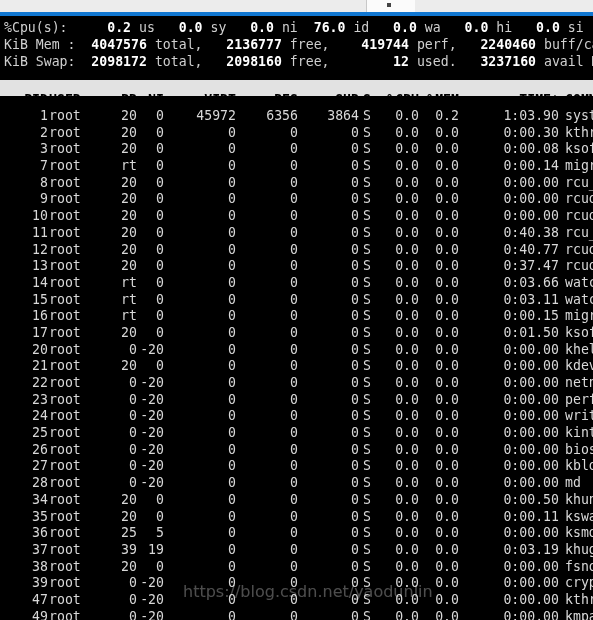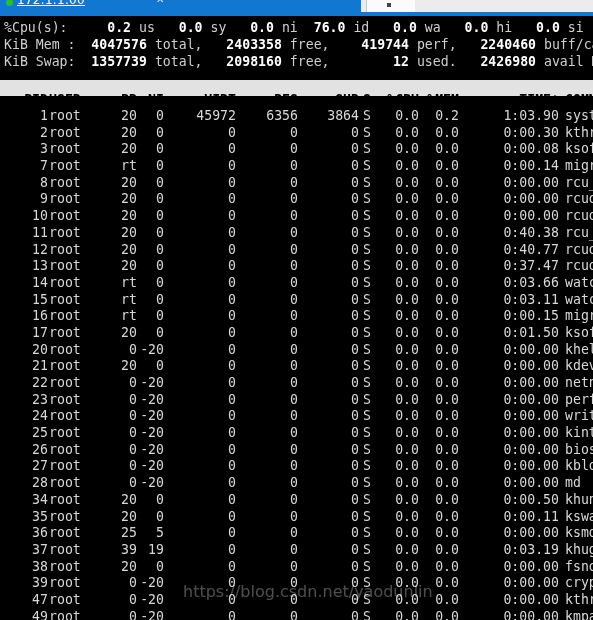--- a/index.html
+++ b/index.html
@@ -174,37 +174,32 @@
     white-space: nowrap;
     pointer-events: none;
   }
 </style>
 </head>
 <body>
 
 <div id="screen">
 
   <div id="tabstrip">
-    <div id="tab-active">
-      <span id="tab-dot"></span>
-      <span id="tab-label">172.1.1.00</span>
-      <span id="tab-close">✕</span>
-    </div>
     <div id="tab-next">
       <span id="tab-next-dot"></span>
     </div>
     <div id="tabstrip-rest"></div>
   </div>
   <div id="bluebar"></div>
 
   <div id="term">
 
     <div class="sumline" id="line-cpu" style="top:4px;"><span>%Cpu(s): </span><b>    0.2</b><span> us</span><b>   0.0</b><span> sy</span><b>   0.0</b><span> ni</span><b>  76.0</b><span> id</span><b>   0.0</b><span> wa</span><b>   0.0</b><span> hi</span><b>   0.0</b><span> si</span><b>   0.0</b></div>
-    <div class="sumline" id="line-mem" style="top:21px;"><span>KiB Mem :</span><b>  4047576</b><span> total,</span><b>   2403358</b><span> free,</span><b>    419744</b><span> perf,</span><b>   2240460</b><span> buff/cache</span></div>
-    <div class="sumline" id="line-swp" style="top:38px;"><span>KiB Swap:</span><b>  1357739</b><span> total,</span><b>   2098160</b><span> free,</span><b>        12</b><span> used.</span><b>   2426980</b><span> avail Mem</span></div>
+    <div class="sumline" id="line-mem" style="top:21px;"><span>KiB Mem :</span><b>  4047576</b><span> total,</span><b>   2136777</b><span> free,</span><b>    419744</b><span> perf,</span><b>   2240460</b><span> buff/cache</span></div>
+    <div class="sumline" id="line-swp" style="top:38px;"><span>KiB Swap:</span><b>  2098172</b><span> total,</span><b>   2098160</b><span> free,</span><b>        12</b><span> used.</span><b>   3237160</b><span> avail Mem</span></div>
 
     <div id="colhdr"><span class="c w-pid">PID</span><span class="cl w-user">USER</span><span class="c w-pr">PR</span><span class="c w-ni">NI</span><span class="c w-virt">VIRT</span><span class="c w-res">RES</span><span class="c w-shr">SHR</span><span class="c w-s">S</span><span class="c w-cpu">%CPU</span><span class="c w-mem">%MEM</span><span class="c w-time">TIME+</span><span class="cl w-cmd">COMMAND</span></div>
 
     <div id="rows"><div class="prow"><span class="c w-pid">1</span><span class="cl w-user">root</span><span class="c w-pr">20</span><span class="c w-ni">0</span><span class="c w-virt">45972</span><span class="c w-res">6356</span><span class="c w-shr">3864</span><span class="c w-s">S</span><span class="c w-cpu">0.0</span><span class="c w-mem">0.2</span><span class="c w-time">1:03.90</span><span class="cl w-cmd">systemd</span></div><div class="prow"><span class="c w-pid">2</span><span class="cl w-user">root</span><span class="c w-pr">20</span><span class="c w-ni">0</span><span class="c w-virt">0</span><span class="c w-res">0</span><span class="c w-shr">0</span><span class="c w-s">S</span><span class="c w-cpu">0.0</span><span class="c w-mem">0.0</span><span class="c w-time">0:00.30</span><span class="cl w-cmd">kthreadd</span></div><div class="prow"><span class="c w-pid">3</span><span class="cl w-user">root</span><span class="c w-pr">20</span><span class="c w-ni">0</span><span class="c w-virt">0</span><span class="c w-res">0</span><span class="c w-shr">0</span><span class="c w-s">S</span><span class="c w-cpu">0.0</span><span class="c w-mem">0.0</span><span class="c w-time">0:00.08</span><span class="cl w-cmd">ksoftirqd/0</span></div><div class="prow"><span class="c w-pid">7</span><span class="cl w-user">root</span><span class="c w-pr">rt</span><span class="c w-ni">0</span><span class="c w-virt">0</span><span class="c w-res">0</span><span class="c w-shr">0</span><span class="c w-s">S</span><span class="c w-cpu">0.0</span><span class="c w-mem">0.0</span><span class="c w-time">0:00.14</span><span class="cl w-cmd">migration/0</span></div><div class="prow"><span class="c w-pid">8</span><span class="cl w-user">root</span><span class="c w-pr">20</span><span class="c w-ni">0</span><span class="c w-virt">0</span><span class="c w-res">0</span><span class="c w-shr">0</span><span class="c w-s">S</span><span class="c w-cpu">0.0</span><span class="c w-mem">0.0</span><span class="c w-time">0:00.00</span><span class="cl w-cmd">rcu_bh</span></div><div class="prow"><span class="c w-pid">9</span><span class="cl w-user">root</span><span class="c w-pr">20</span><span class="c w-ni">0</span><span class="c w-virt">0</span><span class="c w-res">0</span><span class="c w-shr">0</span><span class="c w-s">S</span><span class="c w-cpu">0.0</span><span class="c w-mem">0.0</span><span class="c w-time">0:00.00</span><span class="cl w-cmd">rcuob/0</span></div><div class="prow"><span class="c w-pid">10</span><span class="cl w-user">root</span><span class="c w-pr">20</span><span class="c w-ni">0</span><span class="c w-virt">0</span><span class="c w-res">0</span><span class="c w-shr">0</span><span class="c w-s">S</span><span class="c w-cpu">0.0</span><span class="c w-mem">0.0</span><span class="c w-time">0:00.00</span><span class="cl w-cmd">rcuob/1</span></div><div class="prow"><span class="c w-pid">11</span><span class="cl w-user">root</span><span class="c w-pr">20</span><span class="c w-ni">0</span><span class="c w-virt">0</span><span class="c w-res">0</span><span class="c w-shr">0</span><span class="c w-s">S</span><span class="c w-cpu">0.0</span><span class="c w-mem">0.0</span><span class="c w-time">0:40.38</span><span class="cl w-cmd">rcu_sched</span></div><div class="prow"><span class="c w-pid">12</span><span class="cl w-user">root</span><span class="c w-pr">20</span><span class="c w-ni">0</span><span class="c w-virt">0</span><span class="c w-res">0</span><span class="c w-shr">0</span><span class="c w-s">S</span><span class="c w-cpu">0.0</span><span class="c w-mem">0.0</span><span class="c w-time">0:40.77</span><span class="cl w-cmd">rcuos/0</span></div><div class="prow"><span class="c w-pid">13</span><span class="cl w-user">root</span><span class="c w-pr">20</span><span class="c w-ni">0</span><span class="c w-virt">0</span><span class="c w-res">0</span><span class="c w-shr">0</span><span class="c w-s">S</span><span class="c w-cpu">0.0</span><span class="c w-mem">0.0</span><span class="c w-time">0:37.47</span><span class="cl w-cmd">rcuos/1</span></div><div class="prow"><span class="c w-pid">14</span><span class="cl w-user">root</span><span class="c w-pr">rt</span><span class="c w-ni">0</span><span class="c w-virt">0</span><span class="c w-res">0</span><span class="c w-shr">0</span><span class="c w-s">S</span><span class="c w-cpu">0.0</span><span class="c w-mem">0.0</span><span class="c w-time">0:03.66</span><span class="cl w-cmd">watchdog/0</span></div><div class="prow"><span class="c w-pid">15</span><span class="cl w-user">root</span><span class="c w-pr">rt</span><span class="c w-ni">0</span><span class="c w-virt">0</span><span class="c w-res">0</span><span class="c w-shr">0</span><span class="c w-s">S</span><span class="c w-cpu">0.0</span><span class="c w-mem">0.0</span><span class="c w-time">0:03.11</span><span class="cl w-cmd">watchdog/1</span></div><div class="prow"><span class="c w-pid">16</span><span class="cl w-user">root</span><span class="c w-pr">rt</span><span class="c w-ni">0</span><span class="c w-virt">0</span><span class="c w-res">0</span><span class="c w-shr">0</span><span class="c w-s">S</span><span class="c w-cpu">0.0</span><span class="c w-mem">0.0</span><span class="c w-time">0:00.15</span><span class="cl w-cmd">migration/1</span></div><div class="prow"><span class="c w-pid">17</span><span class="cl w-user">root</span><span class="c w-pr">20</span><span class="c w-ni">0</span><span class="c w-virt">0</span><span class="c w-res">0</span><span class="c w-shr">0</span><span class="c w-s">S</span><span class="c w-cpu">0.0</span><span class="c w-mem">0.0</span><span class="c w-time">0:01.50</span><span class="cl w-cmd">ksoftirqd/1</span></div><div class="prow"><span class="c w-pid">20</span><span class="cl w-user">root</span><span class="c w-pr">0</span><span class="c w-ni">-20</span><span class="c w-virt">0</span><span class="c w-res">0</span><span class="c w-shr">0</span><span class="c w-s">S</span><span class="c w-cpu">0.0</span><span class="c w-mem">0.0</span><span class="c w-time">0:00.00</span><span class="cl w-cmd">khelper</span></div><div class="prow"><span class="c w-pid">21</span><span class="cl w-user">root</span><span class="c w-pr">20</span><span class="c w-ni">0</span><span class="c w-virt">0</span><span class="c w-res">0</span><span class="c w-shr">0</span><span class="c w-s">S</span><span class="c w-cpu">0.0</span><span class="c w-mem">0.0</span><span class="c w-time">0:00.00</span><span class="cl w-cmd">kdevtmpfs</span></div><div class="prow"><span class="c w-pid">22</span><span class="cl w-user">root</span><span class="c w-pr">0</span><span class="c w-ni">-20</span><span class="c w-virt">0</span><span class="c w-res">0</span><span class="c w-shr">0</span><span class="c w-s">S</span><span class="c w-cpu">0.0</span><span class="c w-mem">0.0</span><span class="c w-time">0:00.00</span><span class="cl w-cmd">netns</span></div><div class="prow"><span class="c w-pid">23</span><span class="cl w-user">root</span><span class="c w-pr">0</span><span class="c w-ni">-20</span><span class="c w-virt">0</span><span class="c w-res">0</span><span class="c w-shr">0</span><span class="c w-s">S</span><span class="c w-cpu">0.0</span><span class="c w-mem">0.0</span><span class="c w-time">0:00.00</span><span class="cl w-cmd">perf</span></div><div class="prow"><span class="c w-pid">24</span><span class="cl w-user">root</span><span class="c w-pr">0</span><span class="c w-ni">-20</span><span class="c w-virt">0</span><span class="c w-res">0</span><span class="c w-shr">0</span><span class="c w-s">S</span><span class="c w-cpu">0.0</span><span class="c w-mem">0.0</span><span class="c w-time">0:00.00</span><span class="cl w-cmd">writeback</span></div><div class="prow"><span class="c w-pid">25</span><span class="cl w-user">root</span><span class="c w-pr">0</span><span class="c w-ni">-20</span><span class="c w-virt">0</span><span class="c w-res">0</span><span class="c w-shr">0</span><span class="c w-s">S</span><span class="c w-cpu">0.0</span><span class="c w-mem">0.0</span><span class="c w-time">0:00.00</span><span class="cl w-cmd">kintegrityd</span></div><div class="prow"><span class="c w-pid">26</span><span class="cl w-user">root</span><span class="c w-pr">0</span><span class="c w-ni">-20</span><span class="c w-virt">0</span><span class="c w-res">0</span><span class="c w-shr">0</span><span class="c w-s">S</span><span class="c w-cpu">0.0</span><span class="c w-mem">0.0</span><span class="c w-time">0:00.00</span><span class="cl w-cmd">bioset</span></div><div class="prow"><span class="c w-pid">27</span><span class="cl w-user">root</span><span class="c w-pr">0</span><span class="c w-ni">-20</span><span class="c w-virt">0</span><span class="c w-res">0</span><span class="c w-shr">0</span><span class="c w-s">S</span><span class="c w-cpu">0.0</span><span class="c w-mem">0.0</span><span class="c w-time">0:00.00</span><span class="cl w-cmd">kblockd</span></div><div class="prow"><span class="c w-pid">28</span><span class="cl w-user">root</span><span class="c w-pr">0</span><span class="c w-ni">-20</span><span class="c w-virt">0</span><span class="c w-res">0</span><span class="c w-shr">0</span><span class="c w-s">S</span><span class="c w-cpu">0.0</span><span class="c w-mem">0.0</span><span class="c w-time">0:00.00</span><span class="cl w-cmd">md</span></div><div class="prow"><span class="c w-pid">34</span><span class="cl w-user">root</span><span class="c w-pr">20</span><span class="c w-ni">0</span><span class="c w-virt">0</span><span class="c w-res">0</span><span class="c w-shr">0</span><span class="c w-s">S</span><span class="c w-cpu">0.0</span><span class="c w-mem">0.0</span><span class="c w-time">0:00.50</span><span class="cl w-cmd">khungtaskd</span></div><div class="prow"><span class="c w-pid">35</span><span class="cl w-user">root</span><span class="c w-pr">20</span><span class="c w-ni">0</span><span class="c w-virt">0</span><span class="c w-res">0</span><span class="c w-shr">0</span><span class="c w-s">S</span><span class="c w-cpu">0.0</span><span class="c w-mem">0.0</span><span class="c w-time">0:00.11</span><span class="cl w-cmd">kswapd0</span></div><div class="prow"><span class="c w-pid">36</span><span class="cl w-user">root</span><span class="c w-pr">25</span><span class="c w-ni">5</span><span class="c w-virt">0</span><span class="c w-res">0</span><span class="c w-shr">0</span><span class="c w-s">S</span><span class="c w-cpu">0.0</span><span class="c w-mem">0.0</span><span class="c w-time">0:00.00</span><span class="cl w-cmd">ksmd</span></div><div class="prow"><span class="c w-pid">37</span><span class="cl w-user">root</span><span class="c w-pr">39</span><span class="c w-ni">19</span><span class="c w-virt">0</span><span class="c w-res">0</span><span class="c w-shr">0</span><span class="c w-s">S</span><span class="c w-cpu">0.0</span><span class="c w-mem">0.0</span><span class="c w-time">0:03.19</span><span class="cl w-cmd">khugepaged</span></div><div class="prow"><span class="c w-pid">38</span><span class="cl w-user">root</span><span class="c w-pr">20</span><span class="c w-ni">0</span><span class="c w-virt">0</span><span class="c w-res">0</span><span class="c w-shr">0</span><span class="c w-s">S</span><span class="c w-cpu">0.0</span><span class="c w-mem">0.0</span><span class="c w-time">0:00.00</span><span class="cl w-cmd">fsnotify_mark</span></div><div class="prow"><span class="c w-pid">39</span><span class="cl w-user">root</span><span class="c w-pr">0</span><span class="c w-ni">-20</span><span class="c w-virt">0</span><span class="c w-res">0</span><span class="c w-shr">0</span><span class="c w-s">S</span><span class="c w-cpu">0.0</span><span class="c w-mem">0.0</span><span class="c w-time">0:00.00</span><span class="cl w-cmd">crypto</span></div><div class="prow"><span class="c w-pid">47</span><span class="cl w-user">root</span><span class="c w-pr">0</span><span class="c w-ni">-20</span><span class="c w-virt">0</span><span class="c w-res">0</span><span class="c w-shr">0</span><span class="c w-s">S</span><span class="c w-cpu">0.0</span><span class="c w-mem">0.0</span><span class="c w-time">0:00.00</span><span class="cl w-cmd">kthrotld</span></div><div class="prow"><span class="c w-pid">49</span><span class="cl w-user">root</span><span class="c w-pr">0</span><span class="c w-ni">-20</span><span class="c w-virt">0</span><span class="c w-res">0</span><span class="c w-shr">0</span><span class="c w-s">S</span><span class="c w-cpu">0.0</span><span class="c w-mem">0.0</span><span class="c w-time">0:00.00</span><span class="cl w-cmd">kmpath_rdacd</span></div><div class="prow"><span class="c w-pid">50</span><span class="cl w-user">root</span><span class="c w-pr">0</span><span class="c w-ni">-20</span><span class="c w-virt">0</span><span class="c w-res">0</span><span class="c w-shr">0</span><span class="c w-s">S</span><span class="c w-cpu">0.0</span><span class="c w-mem">0.0</span><span class="c w-time">0:00.00</span><span class="cl w-cmd">kpsmoused</span></div></div>
 
   </div>
 
   <div id="watermark">https://blog.csdn.net/yaodunlin</div>
 
 </div>

